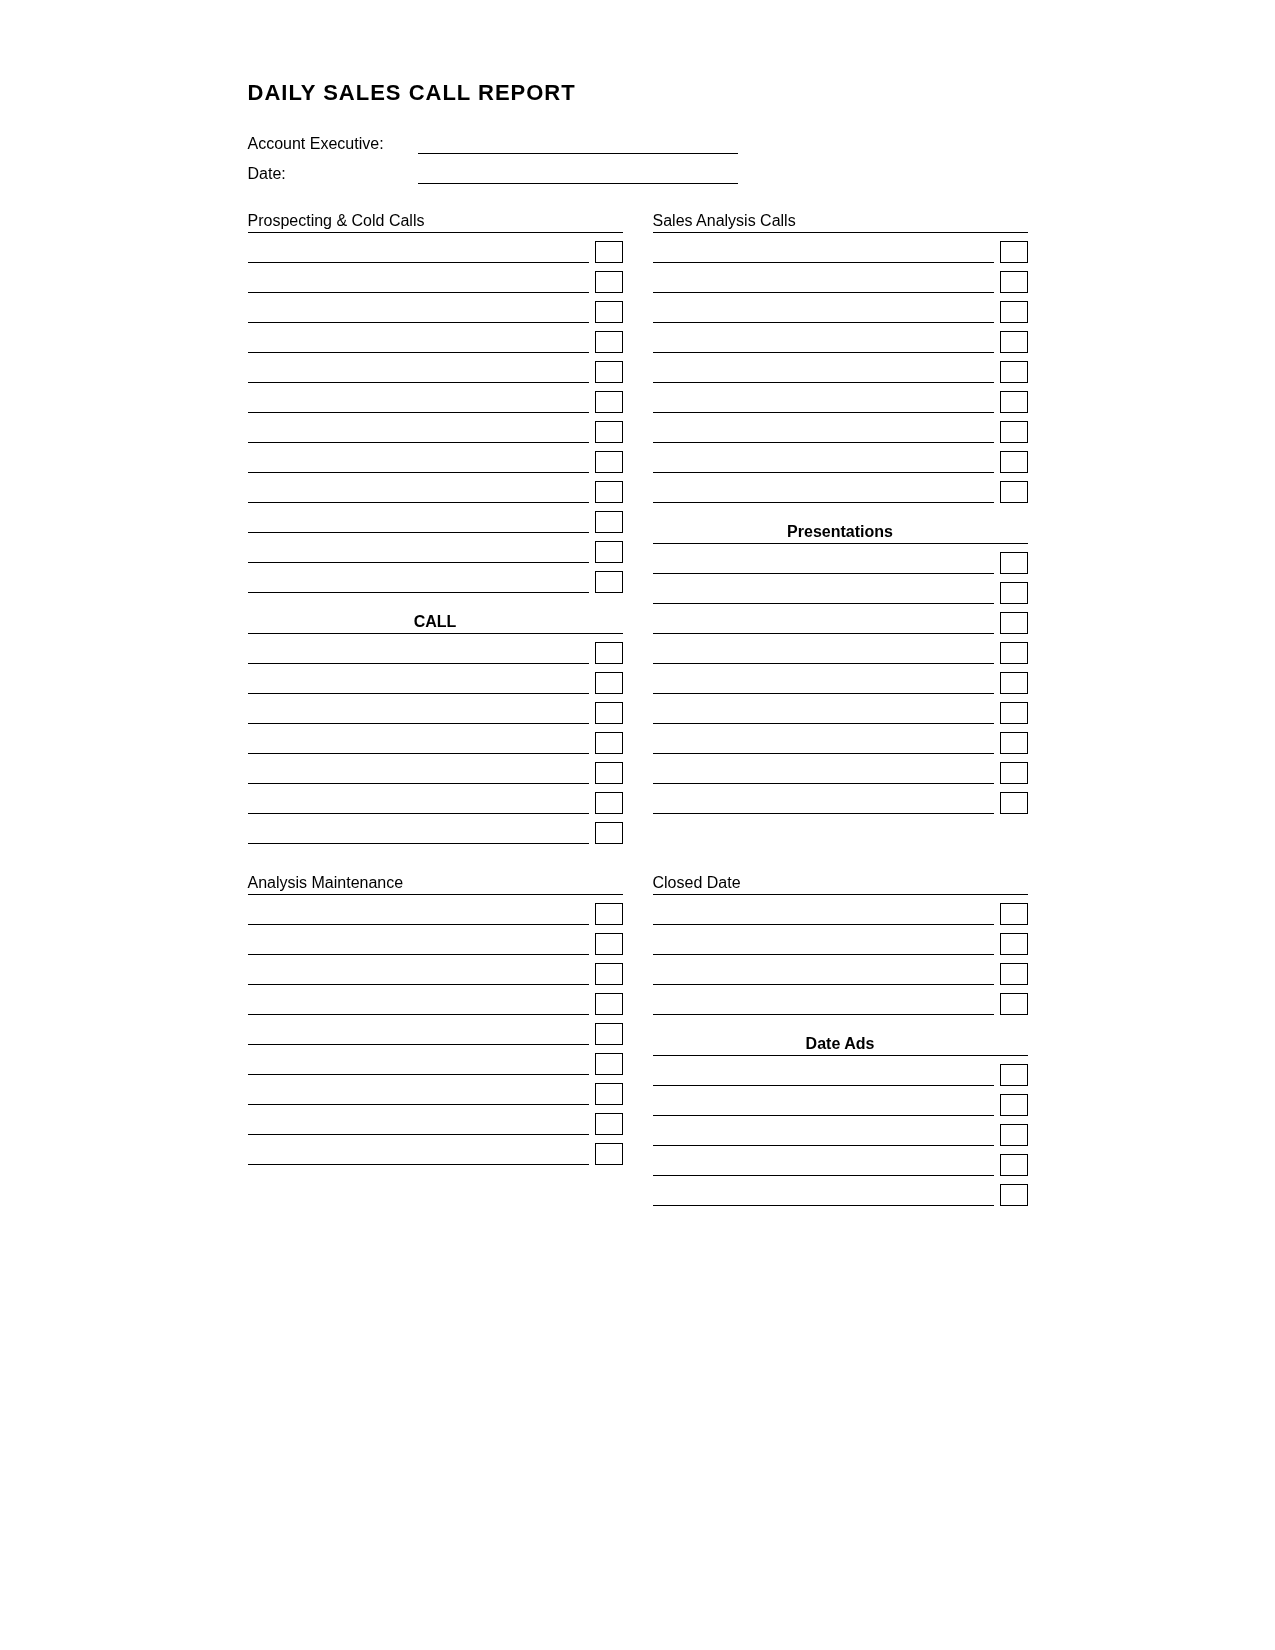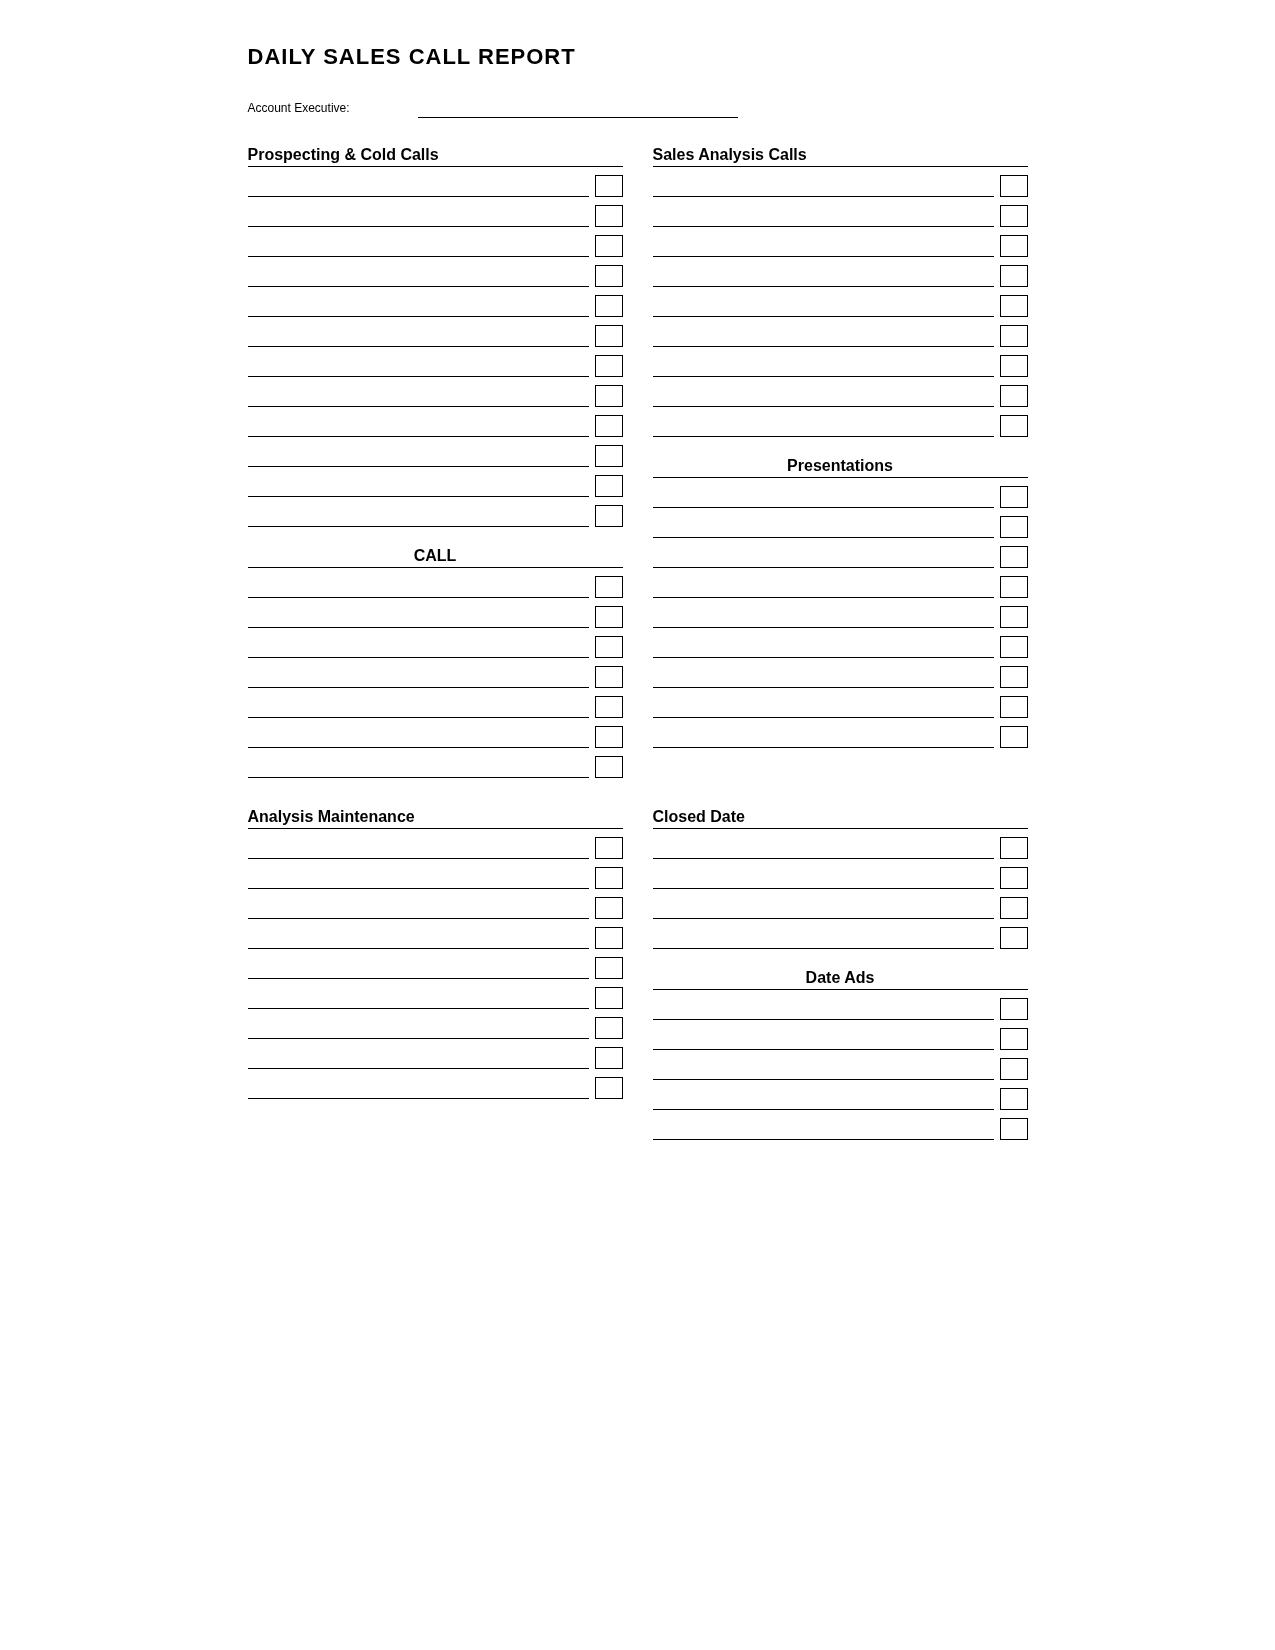--- a/index.html
+++ b/index.html
@@ -13,21 +13,21 @@
       font-family: Arial, sans-serif;
       width: 1275px;
       min-height: 1650px;
       display: flex;
       justify-content: center;
       align-items: flex-start;
     }
 
     .page {
       width: 900px;
-      padding: 44px 60px;
+      padding: 80px 60px;
     }
 
     .report-title {
       font-size: 22px;
       font-weight: bold;
       letter-spacing: 1px;
       margin-bottom: 28px;
     }
 
     .header-fields {
@@ -36,34 +36,34 @@
 
     .header-field {
       display: flex;
       align-items: center;
       margin-bottom: 10px;
       font-size: 16px;
     }
 
     .header-field-label {
       min-width: 170px;
-      font-size: 12px;
+      font-size: 16px;
     }
 
     .header-field-line {
       flex: 1;
       border: none;
       border-bottom: 1.5px solid #000;
       height: 20px;
       max-width: 320px;
     }
 
     .section-title {
       font-size: 16px;
-      font-weight: bold;
+      font-weight: normal;
       border-bottom: 1.5px solid #000;
       padding-bottom: 2px;
       margin-bottom: 0;
       display: block;
     }
 
     .entry-list {
       margin-top: 0;
     }
 
@@ -121,20 +121,24 @@
 
 <div class="page">
 
   <div class="report-title">DAILY SALES CALL REPORT</div>
 
   <div class="header-fields">
     <div class="header-field">
       <span class="header-field-label">Account Executive:</span>
       <div class="header-field-line"></div>
     </div>
+    <div class="header-field">
+      <span class="header-field-label">Date:</span>
+      <div class="header-field-line"></div>
+    </div>
   </div>
 
   <div class="main-grid">
 
     <div class="left-col">
 
       <div>
         <span class="section-title">Prospecting &amp; Cold Calls</span>
         <div class="entry-list">
           <div class="entry-row">

